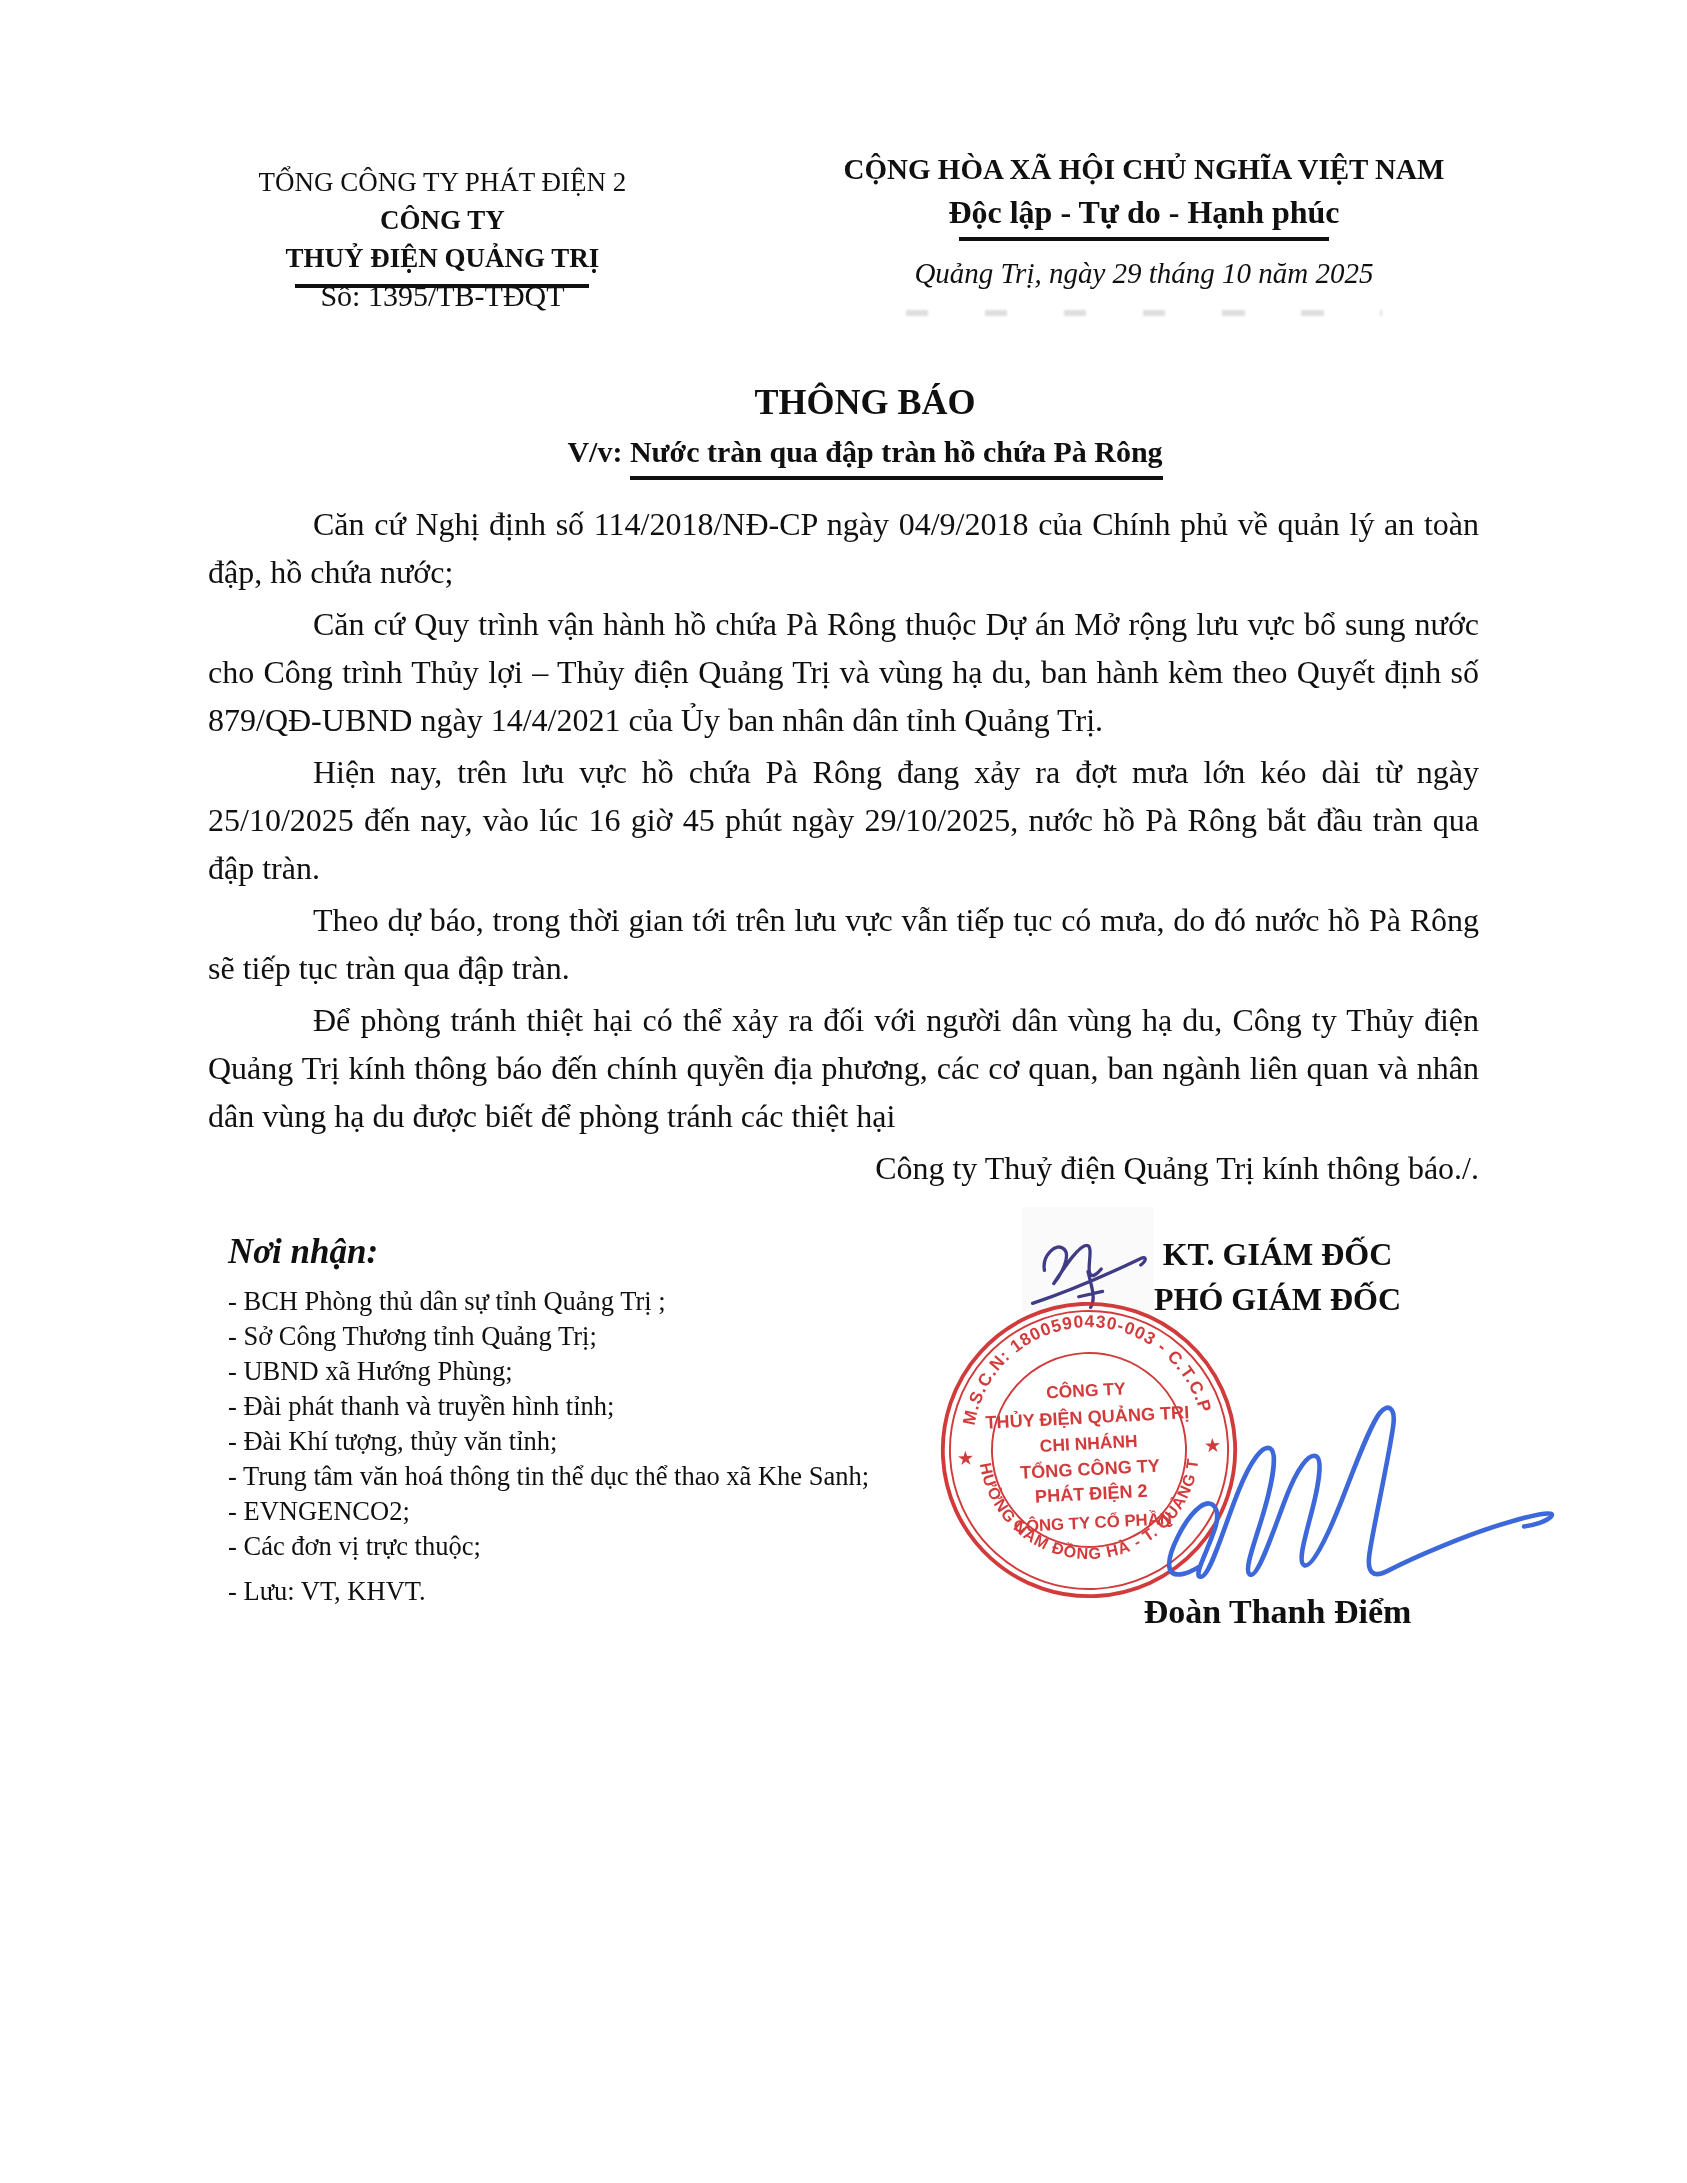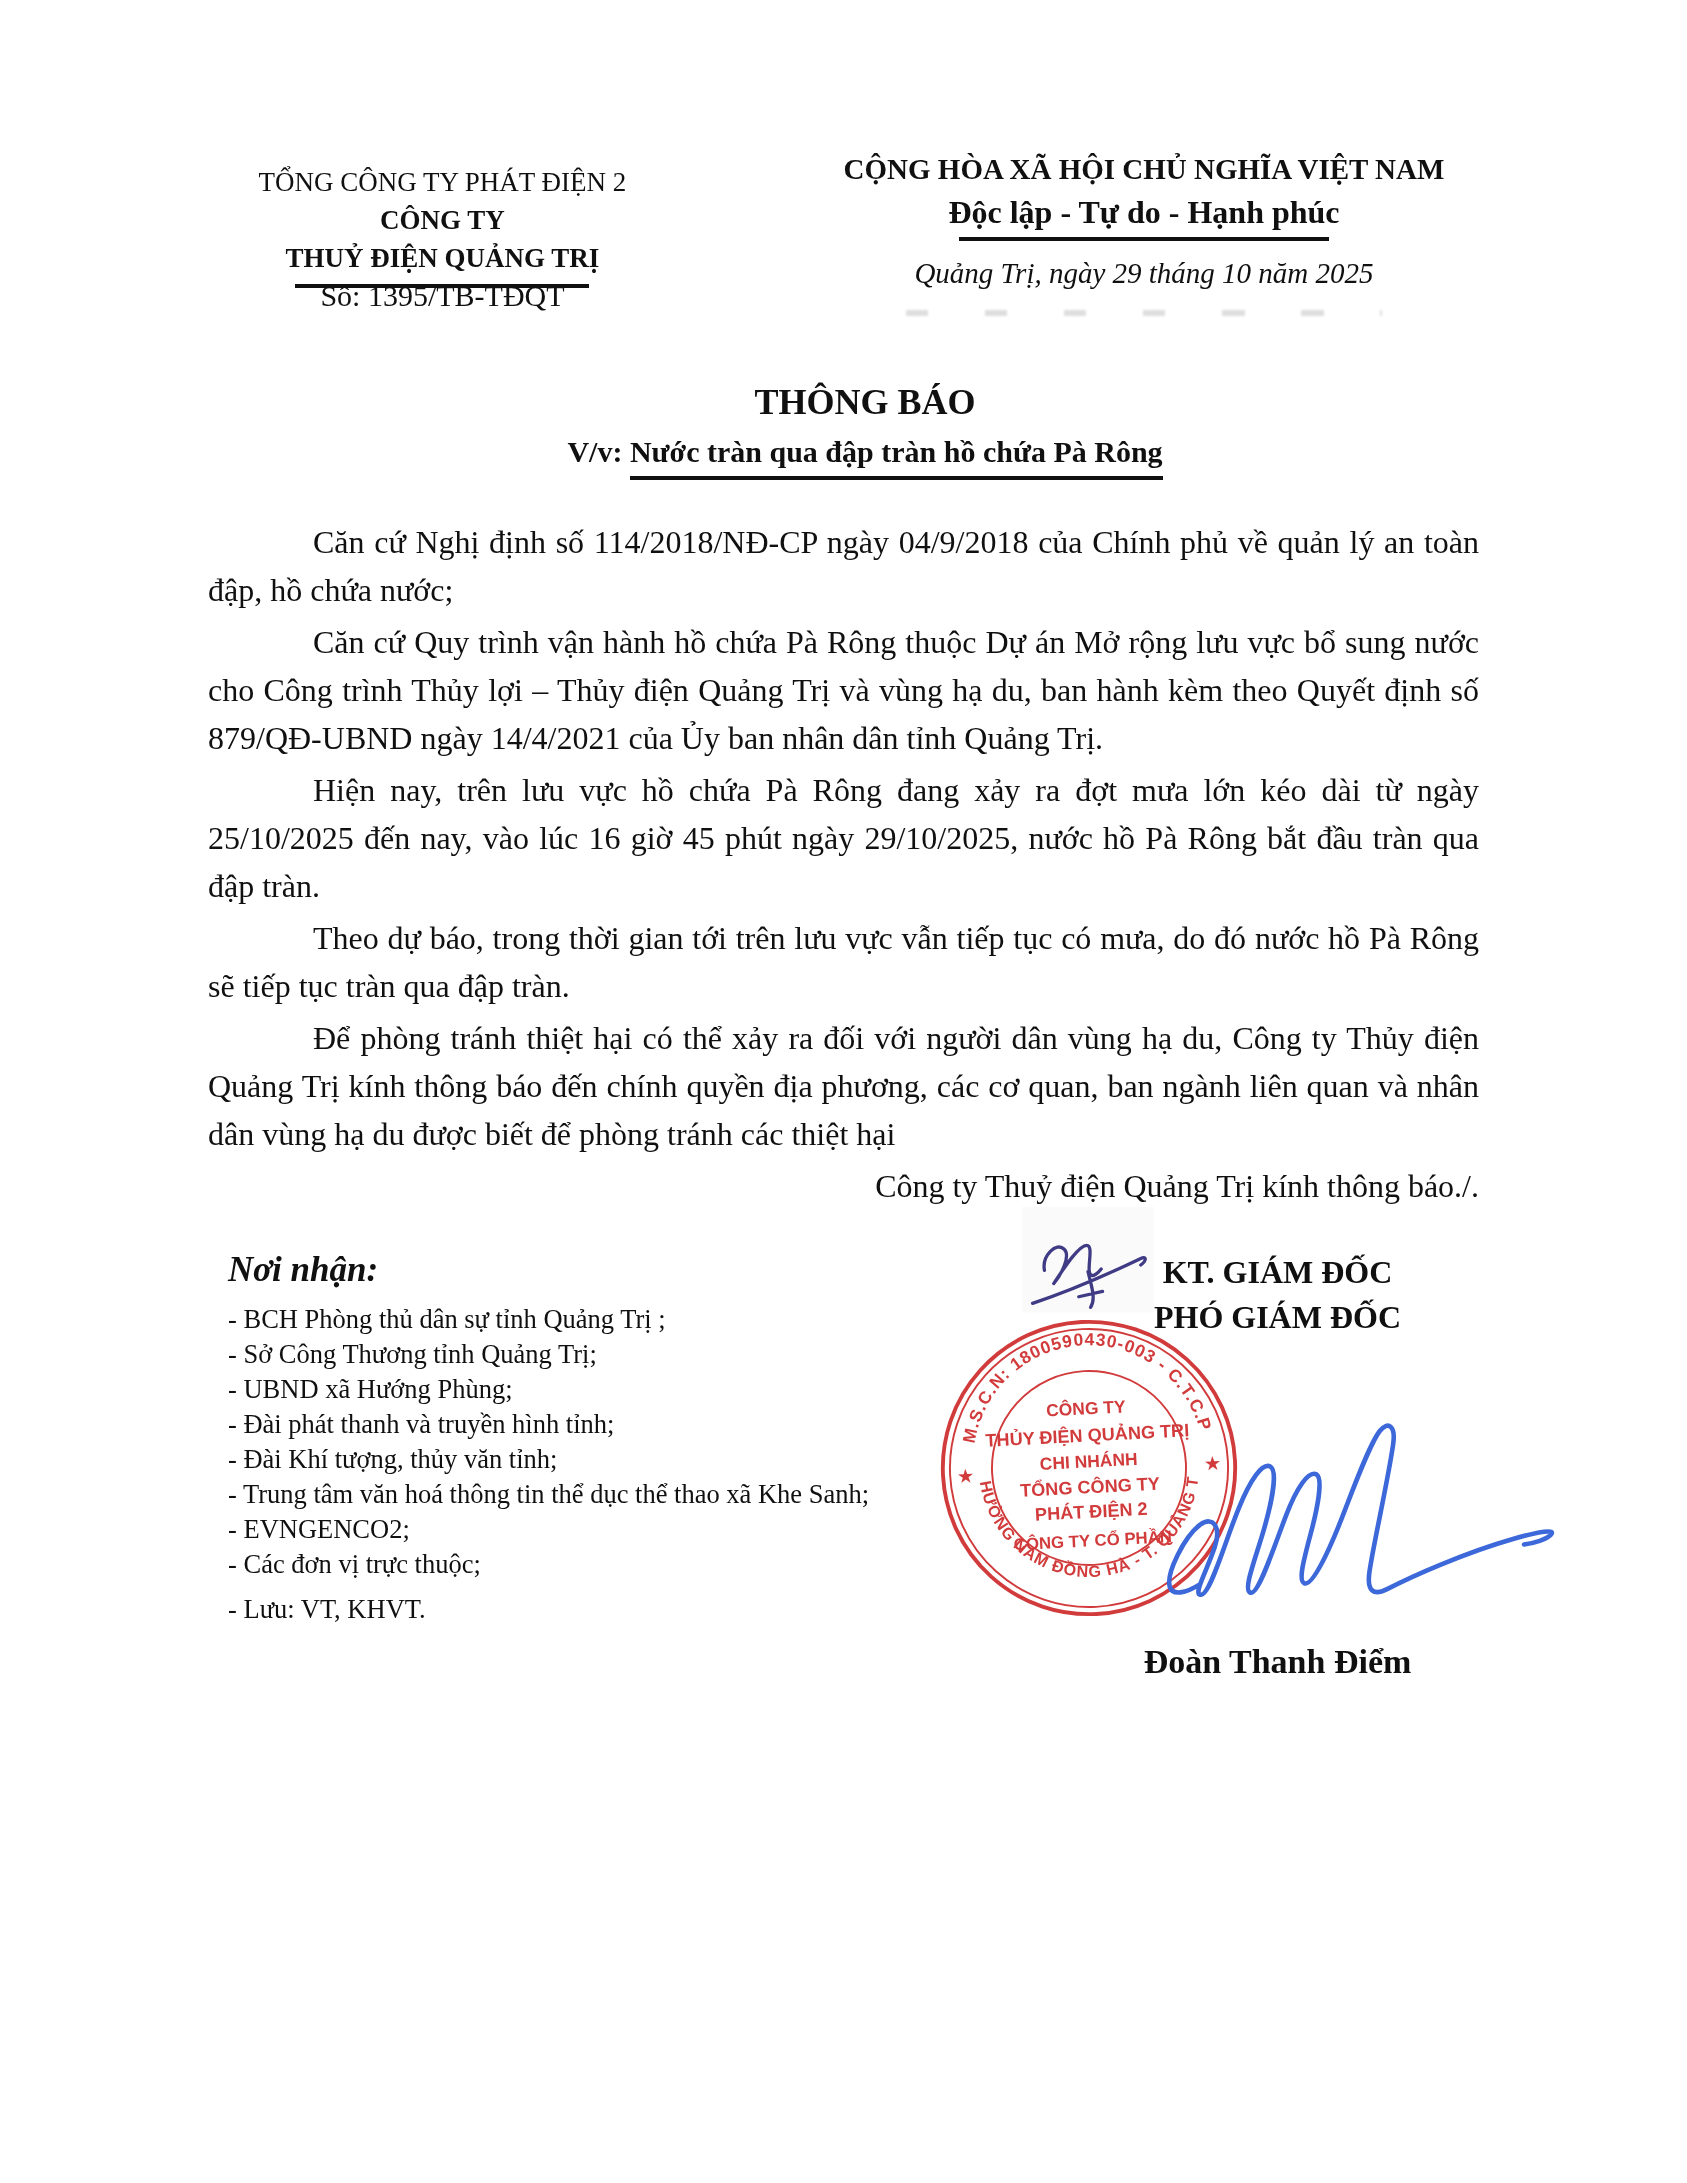--- a/index.html
+++ b/index.html
@@ -26,36 +26,36 @@
     background:repeating-linear-gradient(90deg, rgba(0,0,0,0.13) 0 22.5px, rgba(0,0,0,0) 22.5px 79px);
     filter:blur(1.3px); }
 
   
   .title-block { text-align:center; margin-top:64px; }
   .doc-title { font-size:36px; font-weight:bold; line-height:44px; }
   .doc-subject { font-size:30px; font-weight:bold; margin-top:8px; line-height:40px; }
   .subject-underlined { display:inline-block; border-bottom:4.6px solid #101010; padding-bottom:4px; }
 
   
-  .body-text { margin-top:38px; }
+  .body-text { margin-top:20px; }
   .body-text p { font-size:32px; line-height:48px; text-align:justify; text-indent:105px;
                  margin:0 43px 4px 0; }
   .body-text p.no-justify { text-align:right; }
 
   
   .footer { display:flex; margin-top:40px; }
   .f-left { width:761px; padding-left:20px; }
   .recipients-label { font-size:35px; font-weight:bold; font-style:italic; margin-bottom:12px; }
   .recipient { font-size:26.5px; line-height:35px; }
   .recipient-last { margin-top:10.6px; }
   .f-right { width:calc(100% - 761px); position:relative; padding-left:132px;
              text-align:center; height:463px; }
   .sig-title { font-size:32px; font-weight:bold; line-height:45px; position:relative; z-index:3; }
   .signer-name { position:absolute; top:361px; left:132px; right:0;
-                 font-size:34px; font-weight:bold; z-index:3;margin-top:32px; }
+                 font-size:34px; font-weight:bold; z-index:3; }
 
   .stamp-wrap { position:absolute; top:66px; left:36px; width:304px; height:304px;
                 opacity:0.93; transform:rotate(-3deg); z-index:1; }
   .stamp-wrap svg { width:100%; height:100%; }
   .stamp-center-line { font-family:"Liberation Sans","DejaVu Sans",sans-serif; font-weight:bold; }
   .stamp-rim-text { font-family:"Liberation Sans","DejaVu Sans",sans-serif; font-weight:bold; }
 
   .bluesig { position:absolute; top:116px; left:245px; width:423px; height:265px; z-index:2; }
   .initials-sig { position:absolute; left:1022px; top:1207px; width:132px; height:106px; }
 </style>

